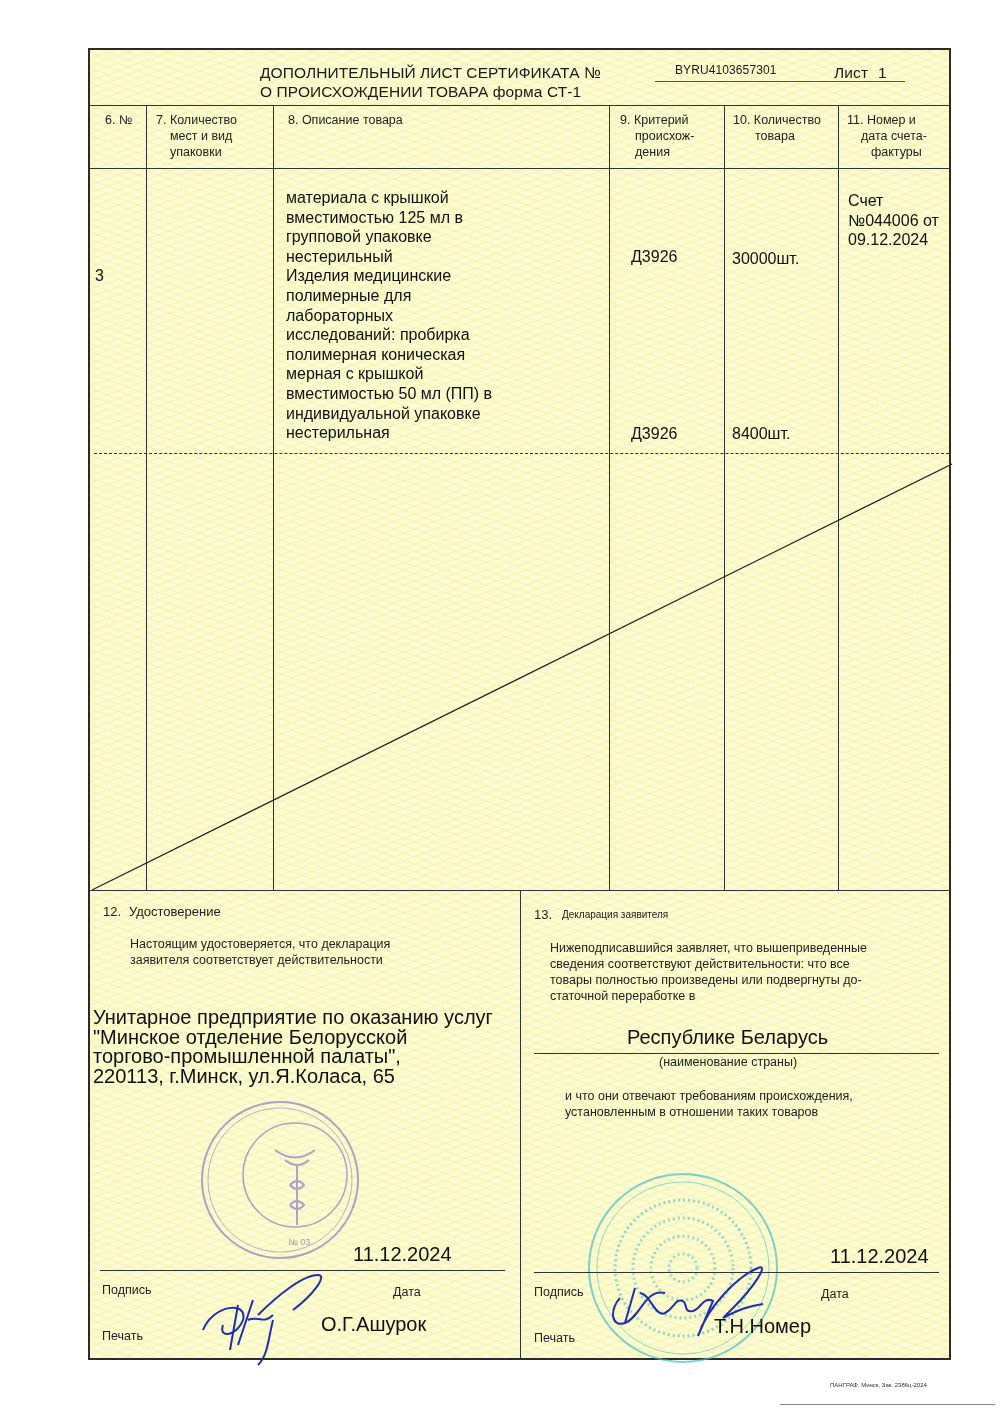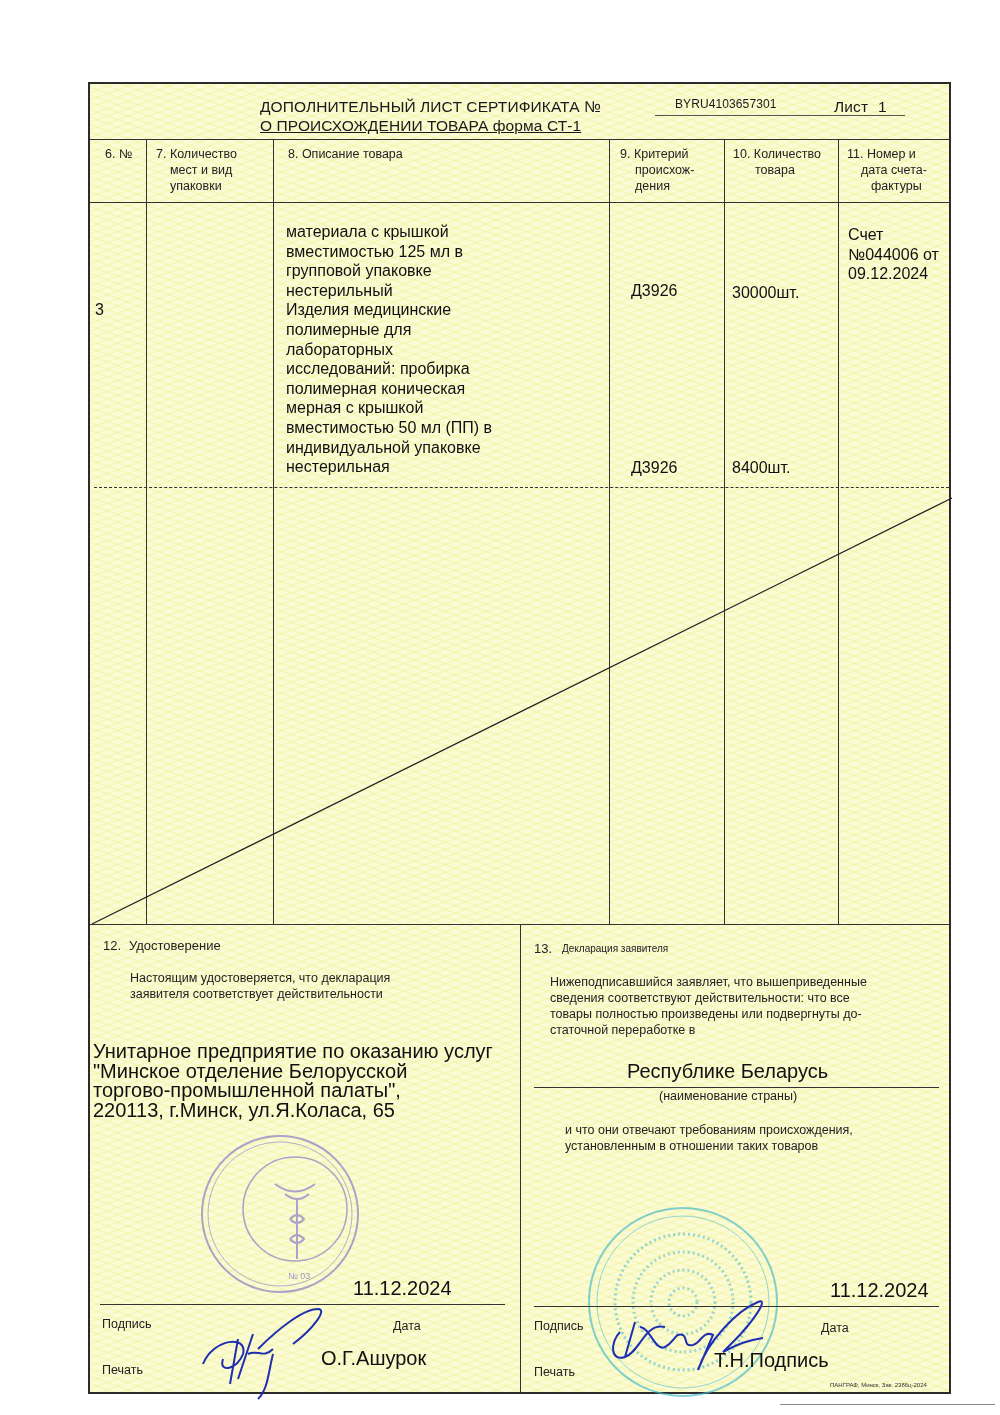--- a/index.html
+++ b/index.html
@@ -7,21 +7,20 @@
     width:1000px; height:1415px; background:#ffffff; position:relative;
     font-family:"Liberation Sans", sans-serif; color:#1a1a1a; overflow:hidden;
   }
   .form {
     position:absolute; left:88px; top:48px; width:863px; height:1312px;
     border:2px solid #2b2b2b; box-sizing:border-box;
     background-color:#fbfbd6;
     background-image:
       repeating-linear-gradient(160deg, rgba(240,240,150,0.35) 0px, rgba(240,240,150,0.35) 2px, transparent 2px, transparent 7px),
       repeating-linear-gradient(20deg, rgba(240,240,150,0.35) 0px, rgba(240,240,150,0.35) 2px, transparent 2px, transparent 7px);
-    margin-top: 34px;
   }
   .abs { position:absolute; }
   .title { font-size:15.5px; line-height:19px; letter-spacing:0.1px; }
   .hline { position:absolute; height:0; border-top:1.5px solid #333; }
   .vline { position:absolute; width:0; border-left:1.5px solid #333; }
   .dashed { position:absolute; height:0; border-top:1.5px dashed #333; }
   .colhead { position:absolute; font-size:12.5px; line-height:16px; color:#222; }
   .cell { position:absolute; font-size:16px; line-height:19.6px; color:#111; }
   .small { font-size:12.5px; line-height:16px; color:#222; }
   .med { font-size:20px; line-height:19.5px; color:#111; }
@@ -32,21 +31,21 @@
 </head>
 <body>
 
 <div class="form">
 
   <div class="abs title" style="left:170px; top:13px;">ДОПОЛНИТЕЛЬНЫЙ ЛИСТ СЕРТИФИКАТА №</div>
   <div class="abs title" style="left:585px; top:11px; font-size:12px;">BYRU4103657301</div>
   <div class="abs title" style="left:744px; top:13px;">Лист</div>
   <div class="abs title" style="left:788px; top:13px;">1</div>
   <div class="abs" style="left:565px; top:31px; width:250px; border-top:1px solid #555;"></div>
-  <div class="abs title" style="left:170px; top:32px;text-decoration:underline;">О ПРОИСХОЖДЕНИИ ТОВАРА  форма СТ-1</div>
+  <div class="abs title" style="left:170px; top:32px;">О ПРОИСХОЖДЕНИИ ТОВАРА  форма СТ-1</div>
 
   <div class="hline" style="left:0; top:55px; width:861px;"></div>
   <div class="hline" style="left:0; top:118px; width:861px;"></div>
 
   <div class="vline" style="left:56px; top:55px; height:785px;"></div>
   <div class="vline" style="left:183px; top:55px; height:785px;"></div>
   <div class="vline" style="left:519px; top:55px; height:785px;"></div>
   <div class="vline" style="left:634px; top:55px; height:785px;"></div>
   <div class="vline" style="left:748px; top:55px; height:785px;"></div>
 
@@ -164,20 +163,20 @@
     <circle cx="98" cy="98" r="50" fill="none" stroke="#3fb8c8" stroke-width="3" stroke-dasharray="2 3" opacity="0.5"></circle>
     <circle cx="98" cy="98" r="32" fill="none" stroke="#3fb8c8" stroke-width="3" stroke-dasharray="2 3" opacity="0.5"></circle>
     <circle cx="98" cy="98" r="14" fill="none" stroke="#3fb8c8" stroke-width="3" stroke-dasharray="2 3" opacity="0.5"></circle>
   </svg>
 
   <div class="abs med" style="left:740px; top:1197px;">11.12.2024</div>
   <div class="hline" style="left:444px; top:1222px; width:405px; border-top-width:1px;"></div>
   <div class="abs small" style="left:444px; top:1234px;">Подпись</div>
   <div class="abs small" style="left:731px; top:1236px;">Дата</div>
   <div class="abs small" style="left:444px; top:1280px;">Печать</div>
-  <div class="abs med" style="left:624px; top:1267px;">Т.Н.Подпись</div>
+  <div class="abs med" style="left:624px; top:1267px;">Т.Н.Номер</div>
   <svg width="180" height="90" style="left:515px; top:1188px;">
     <path d="M15 60 c-10 10 -10 30 5 25 c15 -5 20 -35 40 -30 M30 50 l-10 35 M35 55 c10 0 15 25 25 20 c10 -5 10 -15 18 -12 c5 3 0 12 10 10 c8 -2 10 -15 20 -10 l-15 35 c10 -30 40 -60 60 -68 c12 -5 -5 20 -25 40 l-10 10 c15 -8 25 -12 40 -14" fill="none" stroke="#1f2fb0" stroke-width="2"></path>
   </svg>
 </div>
 
 <div class="footer-print">ПАНГРАФ, Минск, Зак. 2386ц-2024</div>
 <div class="bottom-rule"></div>
 
 </body></html>

